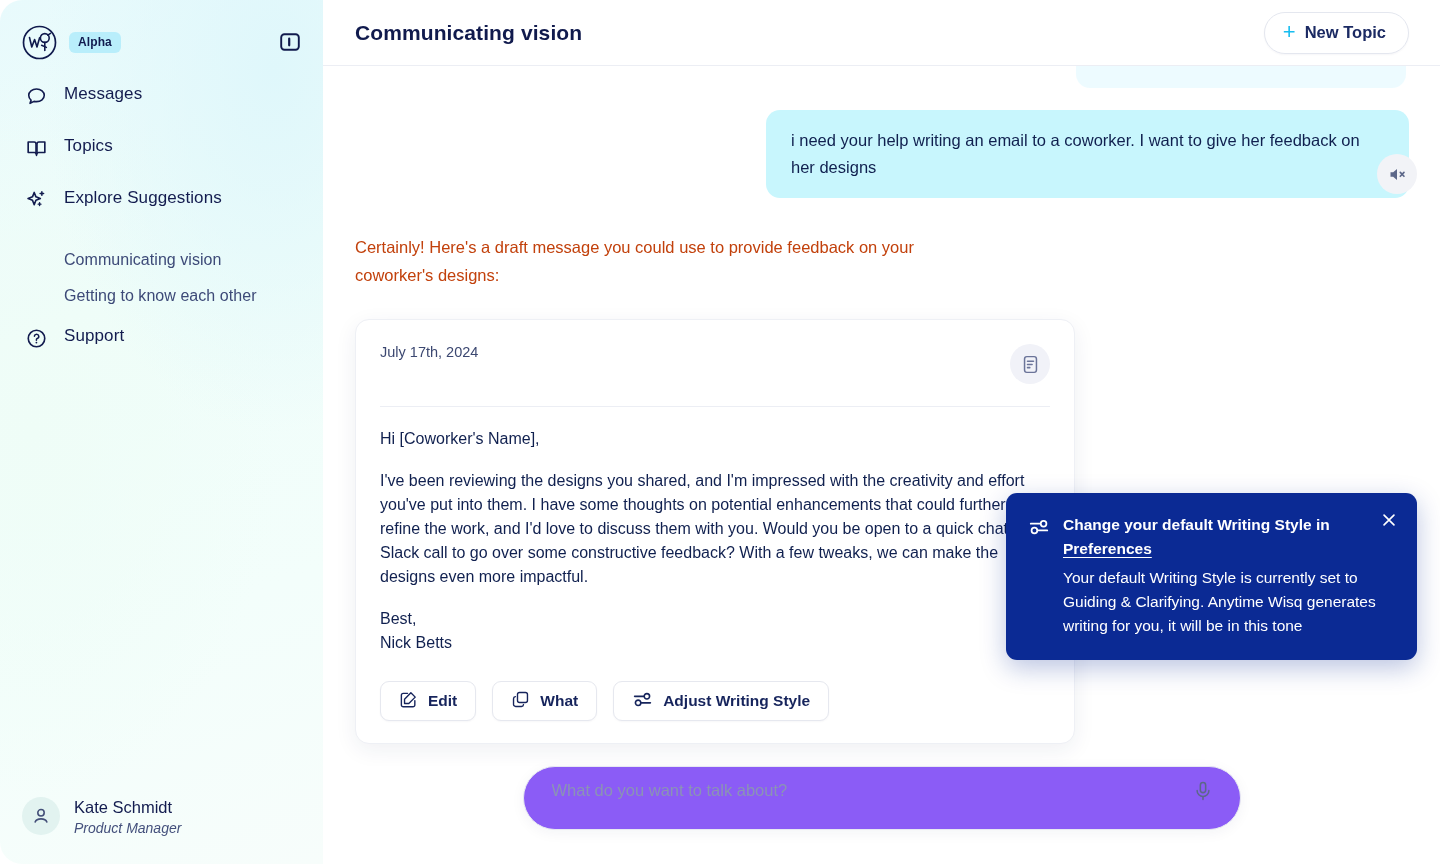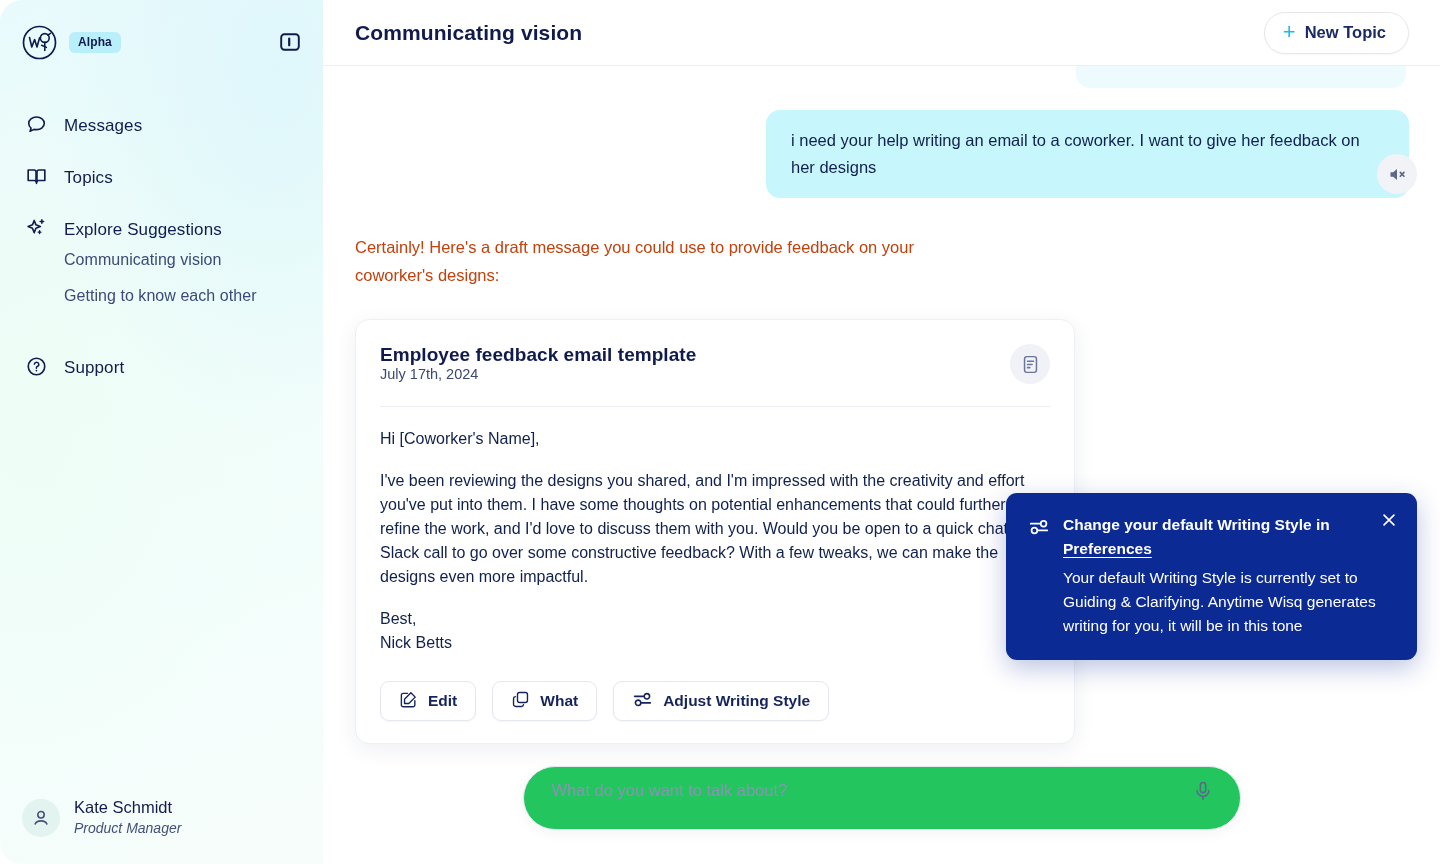--- a/index.html
+++ b/index.html
@@ -68,21 +68,21 @@
   }
 
   .nav {
     margin-top: 18px;
     display: flex;
     flex-direction: column;
   }
 
   .nav-item {
     display: flex;
-    align-items: flex-end;
+    align-items: flex-start;
     gap: 16px;
     height: 52px;
     padding: 0 24px;
     cursor: pointer;
     color: #131c4f;
   }
   .nav-item .ico {
     width: 24px; height: 24px;
     flex: 0 0 24px;
     display: flex; align-items: center; justify-content: center;
@@ -104,21 +104,21 @@
     cursor: pointer;
     letter-spacing: .05px;
   }
   .sub-item.first { margin-top: 2px; }
 
   .nav-gap { height: 12px; }
 
   .sb-user {
     margin-top: auto;
     display: flex;
-    align-items: center;
+    align-items: flex-start;
     gap: 14px;
     padding: 0 24px 26px 22px;
     cursor: pointer;
   }
   .avatar {
     width: 38px; height: 38px;
     flex: 0 0 38px;
     border-radius: 50%;
     background: #e2f3f0;
     display: flex; align-items: center; justify-content: center;
@@ -288,21 +288,21 @@
   #composer-wrap {
     flex: 0 0 auto;
     padding: 0 0 34px;
     display: flex;
     justify-content: center;
   }
   #composer {
     position: relative;
     width: 718px;
     height: 64px;
-    background: #22c55e;
+    background: #8b5cf6;
     border: 1px solid #e7e9f1;
     border-radius: 32px;
     box-shadow: 0 3px 14px rgba(28,40,85,.05);
     display: flex;
     align-items: center;
     padding: 0 22px 15px 28px;
   }
   #composer input {
     flex: 1 1 auto;
     border: none;
@@ -501,21 +501,20 @@
 
       <div class="user-row">
         <div class="user-bubble">i need your help writing an email to a coworker. I want to give her feedback on her designs</div>
       </div>
 
       <div class="bot-text">Certainly! Here's a draft message you could use to provide feedback on your coworker's designs:</div>
 
       <article class="doc-card">
         <div class="doc-head">
           <div>
-            <div class="doc-title">Employee feedback email template</div>
             <div class="doc-date">July 17th, 2024</div>
           </div>
           <span class="doc-icon-btn">
             <svg width="21" height="21" viewBox="0 0 24 24" fill="none">
               <rect x="5.2" y="3" width="13.6" height="18" rx="2.6" stroke="#6b7499" stroke-width="1.7"></rect>
               <path d="M8.6 8.2 h6.8" stroke="#6b7499" stroke-width="1.8" stroke-linecap="round"></path>
               <path d="M8.6 12 h5.2" stroke="#6b7499" stroke-width="1.8" stroke-linecap="round"></path>
               <path d="M8.6 15.6 h2.6" stroke="#6b7499" stroke-width="1.8" stroke-linecap="round"></path>
             </svg>
           </span>

